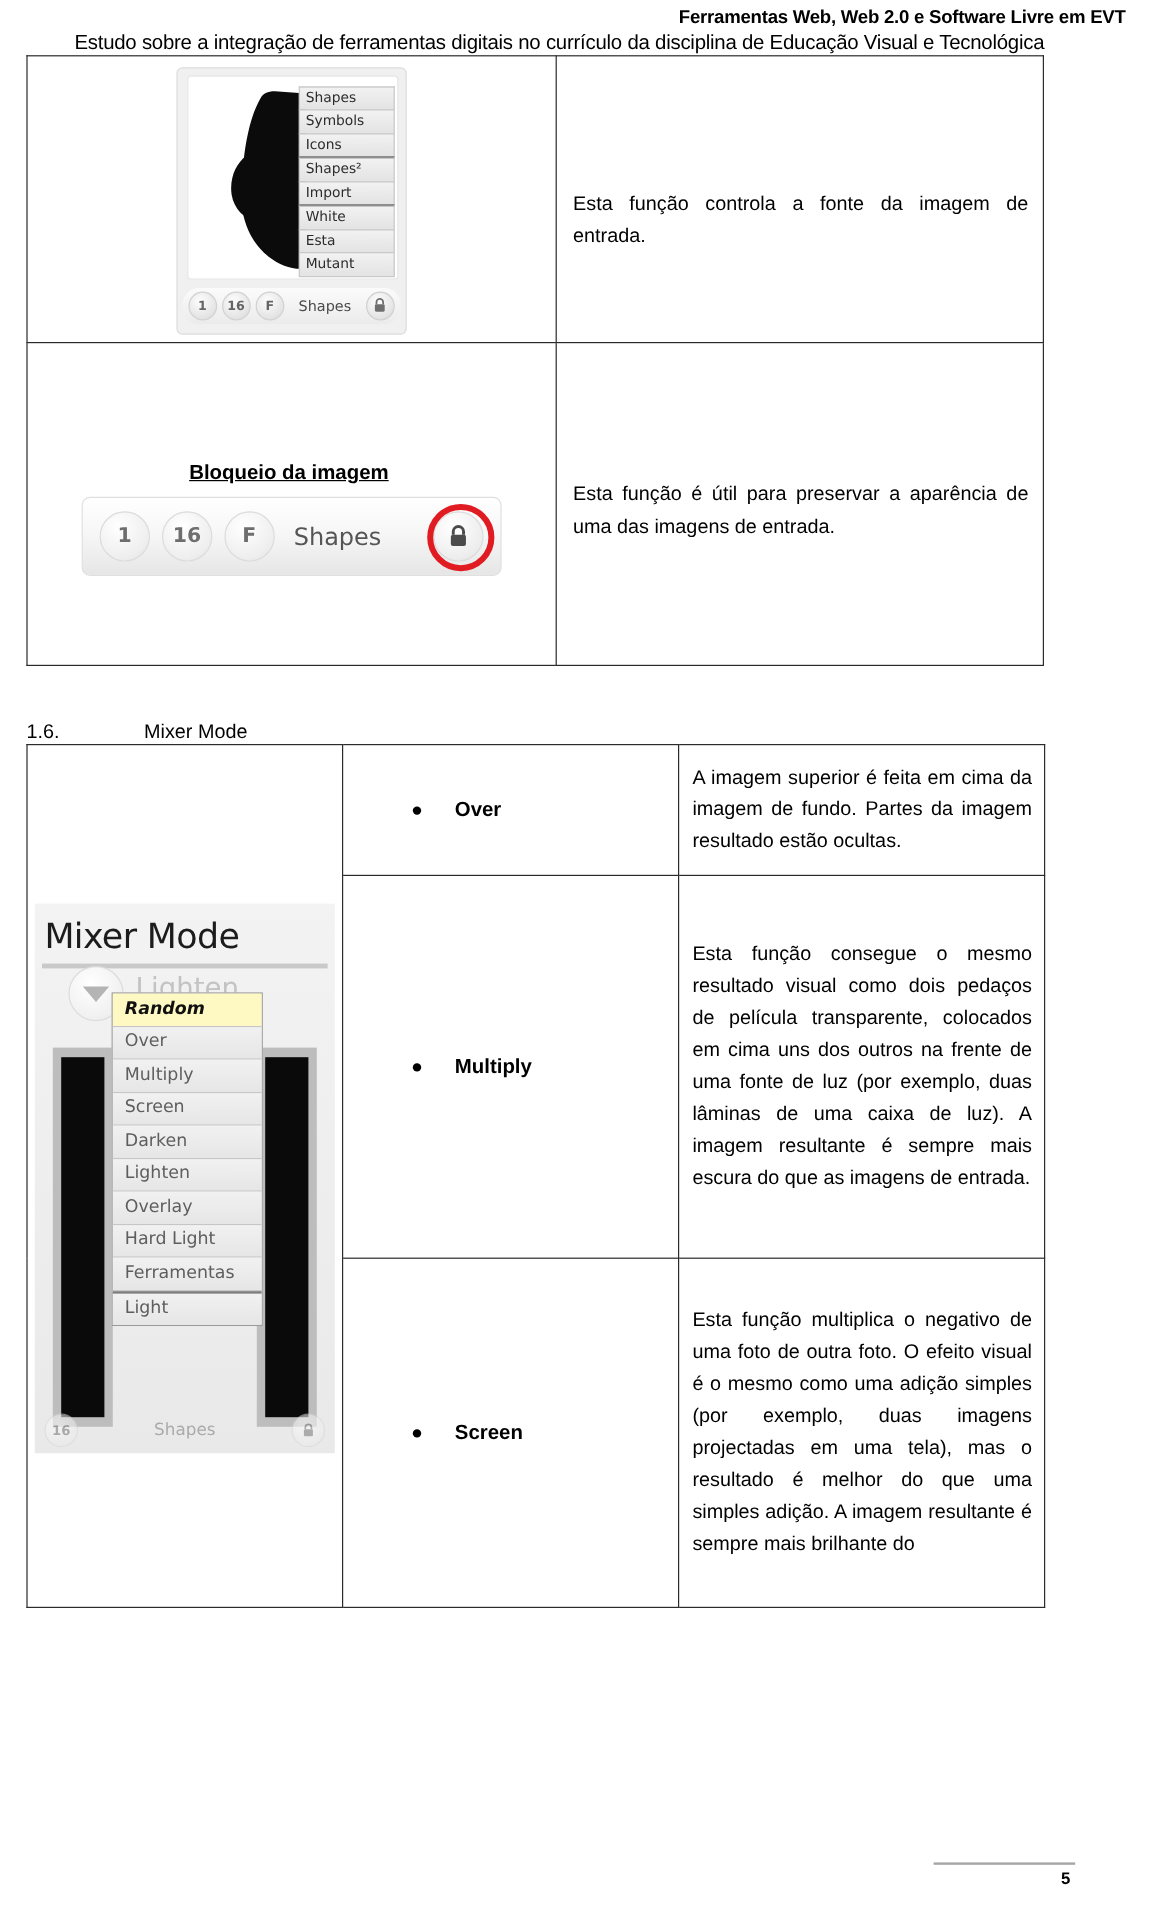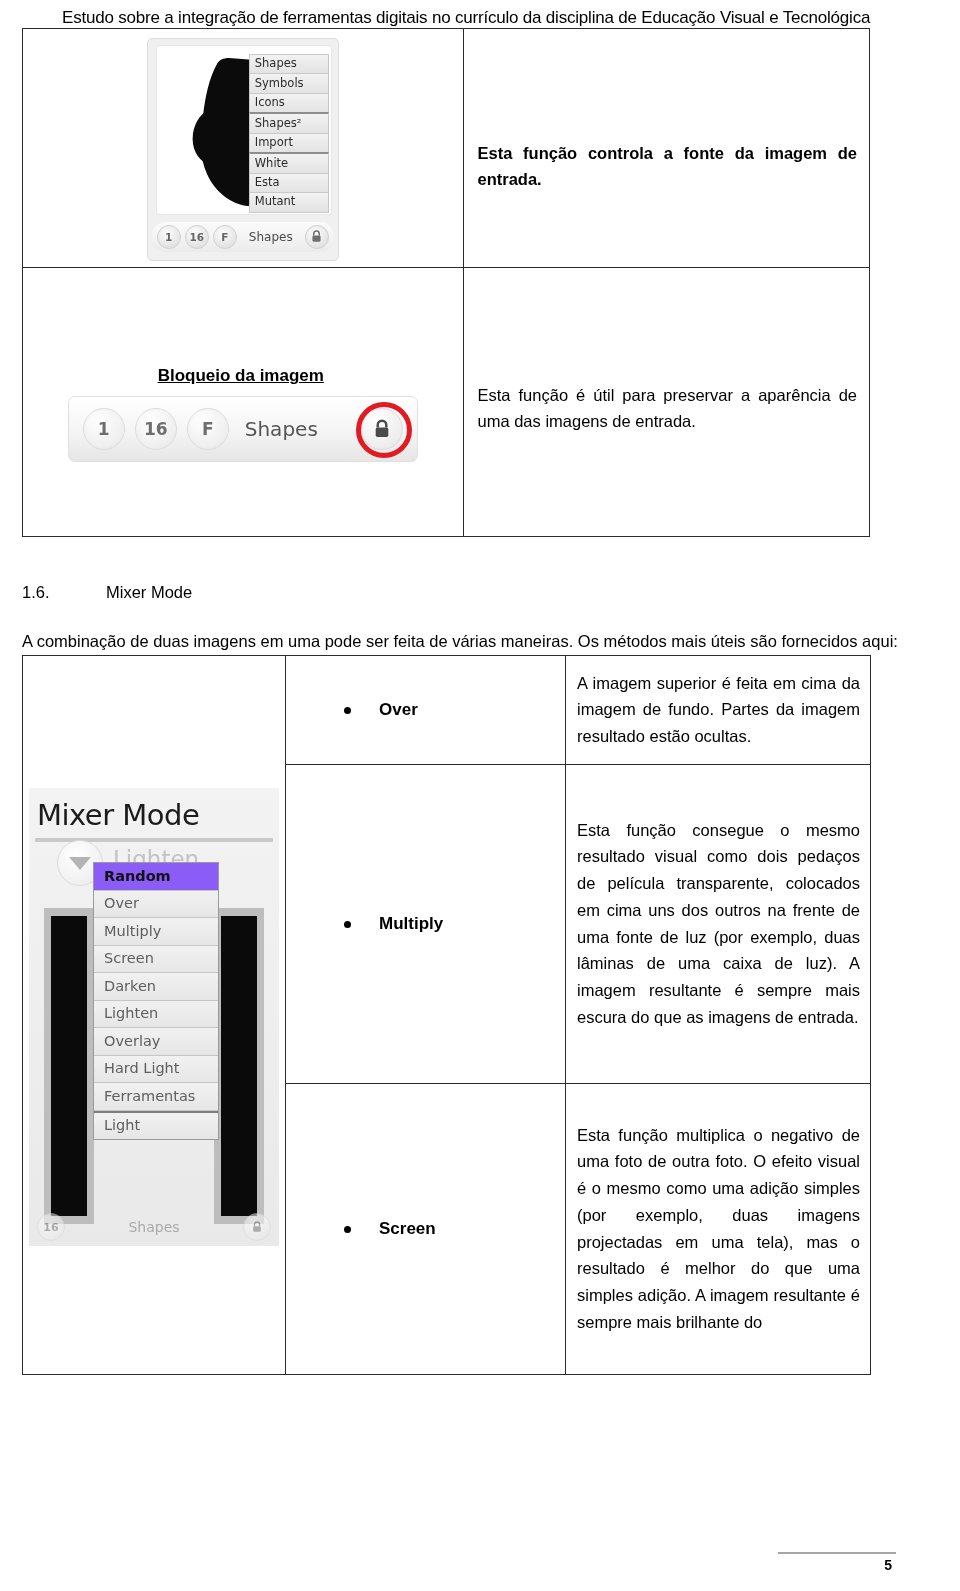--- a/index.html
+++ b/index.html
@@ -219,21 +219,21 @@
     border-radius: 50%;
     box-sizing: border-box;
     pointer-events: none;
   }
 
   
   .h-section {
     margin: 46px 0 0 0;
     font-size: 16.5px;
     display: flex;
-    gap: 2px;
+    gap: 16px;
   }
   .h-section .num { width: 82px; }
   .para {
     font-size: 16.5px;
     line-height: 1.62;
     margin-top: 26px;
     text-align: justify;
   }
 
   
@@ -334,23 +334,24 @@
   .mixer-dropdown .mitem {
     font-size: 14.5px;
     font-family: "DejaVu Sans", sans-serif;
     color: #5e5e5e;
     padding: 5.5px 6px 6.5px 10px;
     background: linear-gradient(to bottom,#f1f1f1,#e6e6e6);
     border-bottom: 1px solid #c6c6c6;
     line-height: 1;
   }
   .mixer-dropdown .mitem.selected {
-    background: #8b5cf6;
+    background: #fef9c3;
     color: #111;
     font-weight: bold;
+    font-style: italic;
   }
   .mixer-dropdown .mitem.thick-top { border-top: 2px solid #7d7d7d; }
   .mixer-dropdown .mitem:last-child { border-bottom: none; }
 
   .mixer-bottom {
     position: absolute;
     left: 8px; bottom: 4px;
     right: 8px; height: 30px;
     display: flex;
     align-items: center;
@@ -397,20 +398,21 @@
   .footer-num {
     font-size: 14px;
     font-weight: bold;
     margin-right: 38px;
   }
 </style>
 </head>
 <body>
 
 <div class="page-header">
+  <div class="hdr-line1">Ferramentas Web, Web 2.0 e Software Livre em EVT</div>
   <div class="hdr-line2">Estudo sobre a integração de ferramentas digitais no currículo da disciplina de Educação Visual e Tecnológica</div>
 </div>
 
 <div class="content">
 
   <table class="doc-table t1">
     <colgroup>
         <col class="col-img">
         <col class="col-desc">
       </colgroup>
@@ -443,21 +445,21 @@
               <div class="lock-btn">
                 <svg width="13" height="13" viewBox="0 0 14 14">
                   <path d="M4 6 V4.2 A3 3 0 0 1 10 4.2 V6" fill="none" stroke="#6f6f6f" stroke-width="1.6"></path>
                   <rect x="2.6" y="6" width="8.8" height="6.6" rx="1.2" fill="#6f6f6f"></rect>
                 </svg>
               </div>
             </div>
           </div>
         </td>
         <td>
-          <div class="cell-pad" style="padding-top:48px;font-weight:bold;">
+          <div class="cell-pad" style="padding-top:48px;">
             <div class="desc-text">Esta função controla a fonte da imagem de entrada.</div>
           </div>
         </td>
       </tr>
 
       <tr>
         <td class="cell-tall-2">
           <div class="sub-heading">Bloqueio da imagem</div>
           <div class="lock-strip-wrap">
             <div class="lock-strip evt-panel">
@@ -481,21 +483,20 @@
           </div>
         </td>
       </tr>
     </tbody>
   </table>
 
   <div class="h-section">
     <div class="num">1.6.</div>
     <div>Mixer Mode</div>
   </div>
-  <div class="para">A combinação de duas imagens em uma pode ser feita de várias maneiras. Os métodos mais úteis são fornecidos aqui:</div>
 
   <table class="doc-table t2">
     <colgroup>
         <col class="col-mix-img">
         <col class="col-mode">
         <col class="col-text">
       </colgroup>
     <tbody>
       <tr>
         <td rowspan="3">

